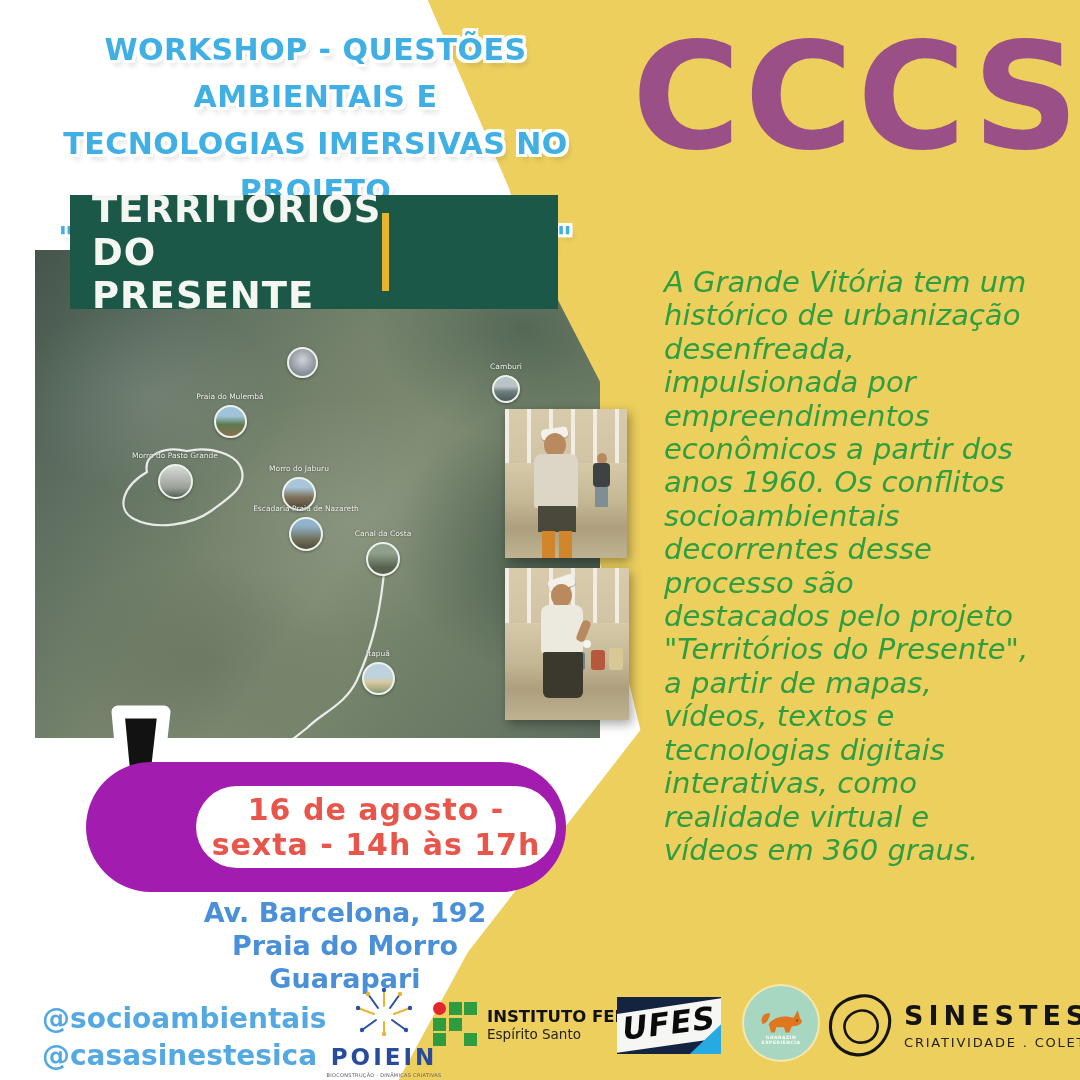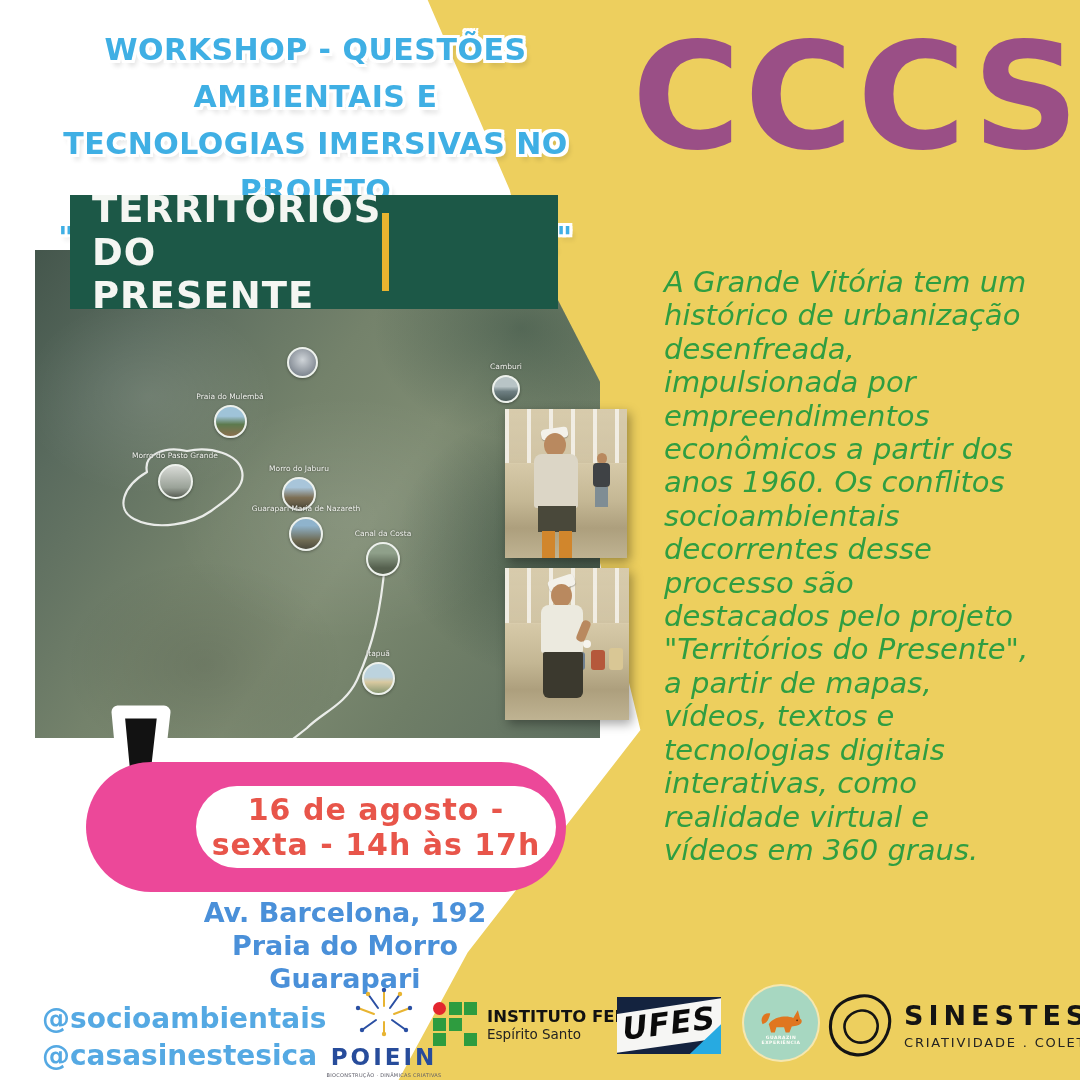--- a/index.html
+++ b/index.html
@@ -64,21 +64,21 @@
     background:repeating-linear-gradient(90deg, rgba(255,255,255,.75) 0 4px, rgba(190,175,140,0) 4px 22px),
                linear-gradient(#d9cdae,#cfc2a2);}
   .ph{position:absolute;}
   .ph-head{border-radius:50%;background:#b9895f;}
   .ph-visor{background:#f3f1ea;border-radius:4px;box-shadow:0 1px 1px rgba(0,0,0,.25);}
 
   
   .exclaim{position:absolute;left:92px;top:700px;}
 
   
-  .pill-outer{position:absolute;left:86px;top:762px;width:480px;height:130px;border-radius:65px;background:#ec4899;}
+  .pill-outer{position:absolute;left:86px;top:762px;width:480px;height:130px;border-radius:65px;background:#a21caf;}
   .pill-inner{position:absolute;left:110px;top:24px;width:360px;height:82px;border-radius:41px;background:#ffffff;
     display:flex;align-items:center;justify-content:center;}
   .date-text{font-size:30px;line-height:35px;font-weight:800;letter-spacing:1px;color:#E8554A;text-align:center;}
 
   .address{position:absolute;left:160px;top:896px;width:370px;text-align:center;
     font-size:27px;line-height:33px;font-weight:800;color:#4A90D9;}
 
   .handles{position:absolute;left:42px;top:1000px;font-size:28px;line-height:37px;font-weight:800;color:#55A9E3;}
 
   
@@ -148,21 +148,21 @@
         </div>
         <div class="marker" style="left: 80px; top: 200.5px;">
           <div class="mlabel">Morro do Pasto Grande</div>
           <div class="mcircle p3" style="height: 31px; width: 31px;"></div>
         </div>
         <div class="marker" style="left: 204px; top: 214px;">
           <div class="mlabel">Morro do Jaburu</div>
           <div class="mcircle p4" style="height: 30px; width: 30px;"></div>
         </div>
         <div class="marker" style="left: 211px; top: 254px;">
-          <div class="mlabel">Guarapari Maria de Nazareth</div>
+          <div class="mlabel">Escadaria Praia de Nazareth</div>
           <div class="mcircle p5" style="height: 30px; width: 30px;"></div>
         </div>
         <div class="marker" style="left: 288px; top: 279px;">
           <div class="mlabel">Canal da Costa</div>
           <div class="mcircle p6" style="height: 30px; width: 30px;"></div>
         </div>
         <div class="marker" style="left: 283px; top: 398.5px;">
           <div class="mlabel">Itapuã</div>
           <div class="mcircle p7" style="height: 29px; width: 29px;"></div>
         </div>

